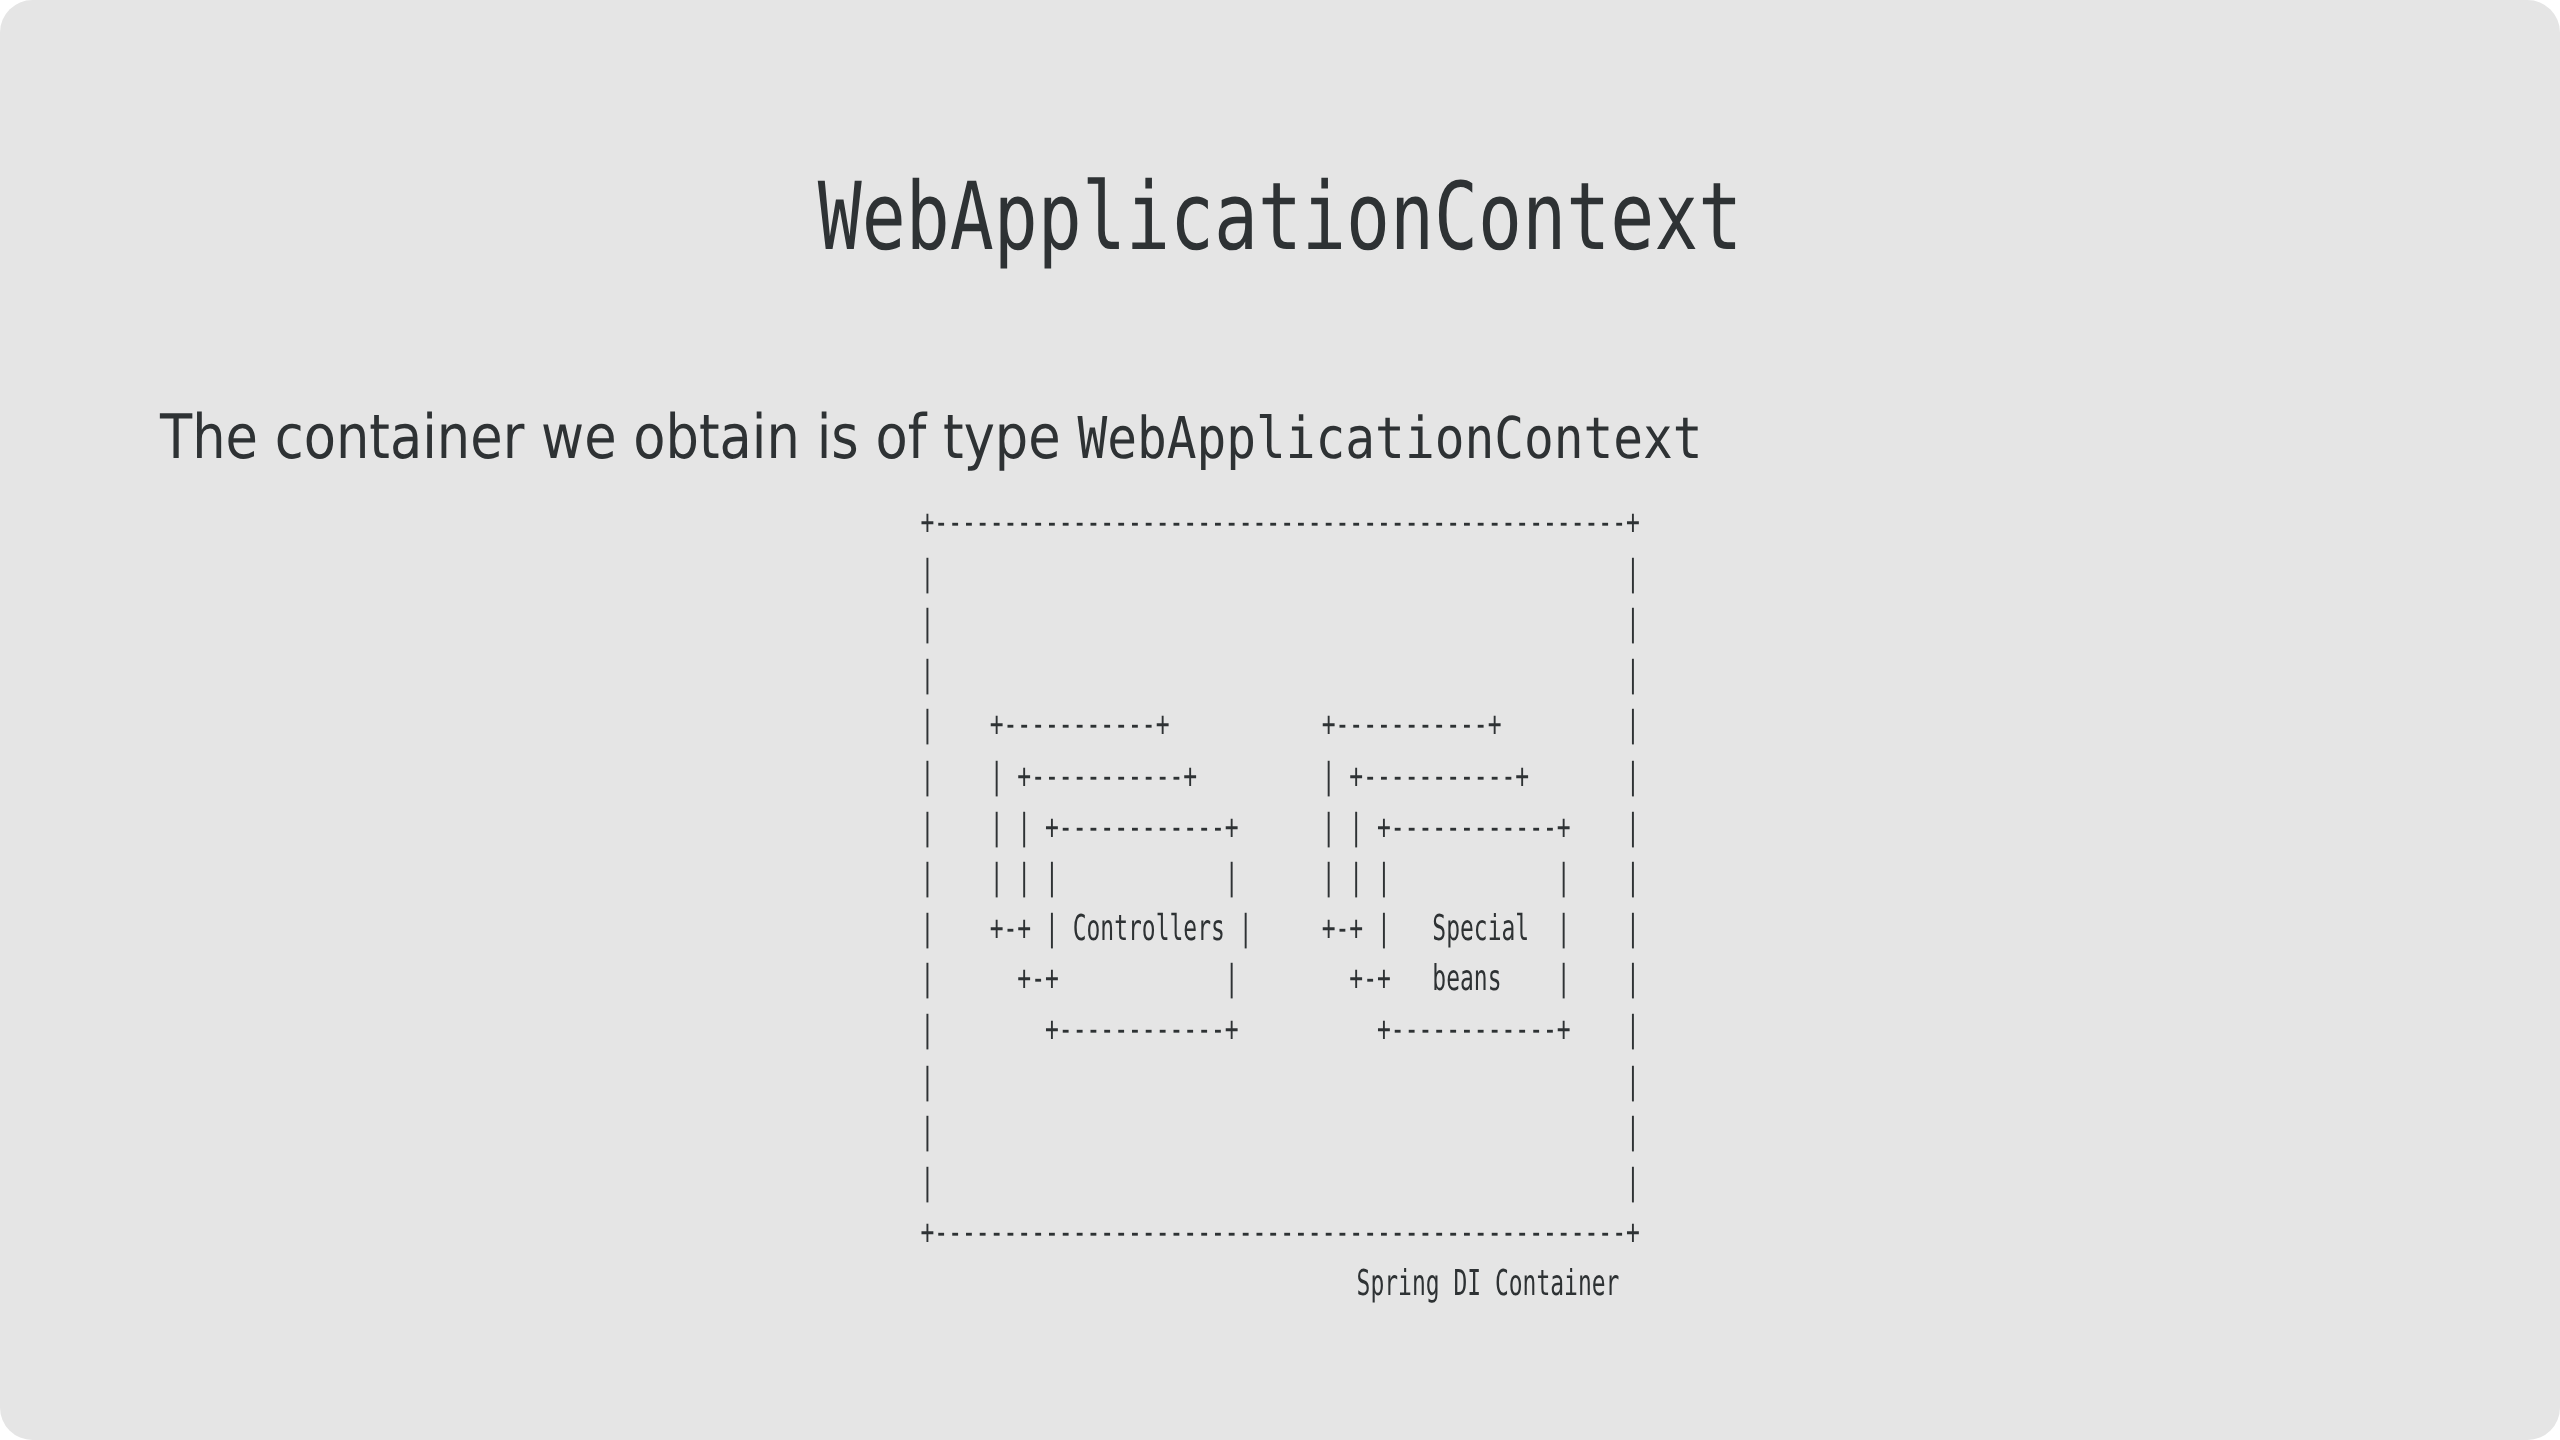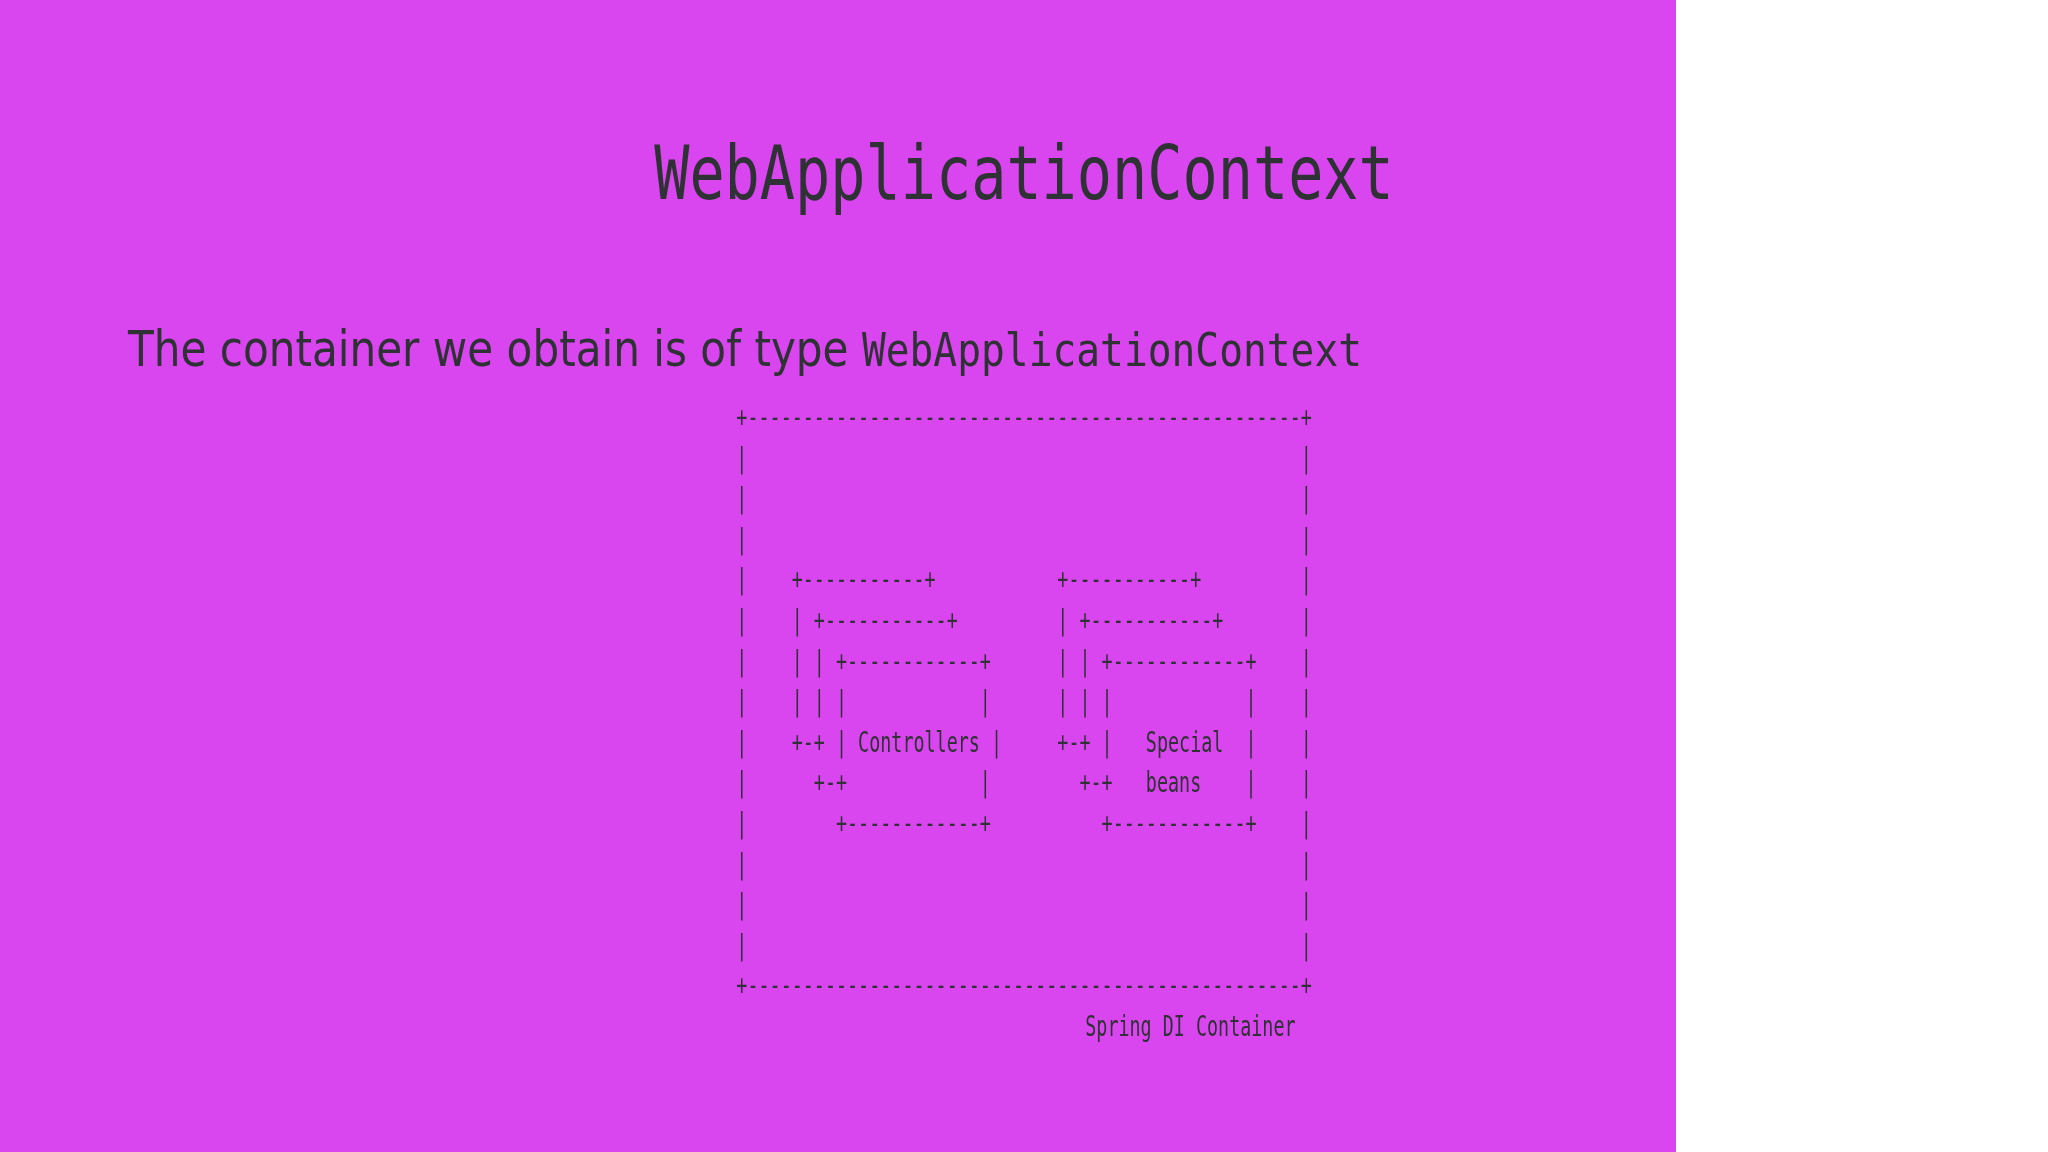--- a/index.html
+++ b/index.html
@@ -9,24 +9,25 @@
   body {
     width: 2048px;
     height: 1152px;
     background: #ffffff;
     font-family: "DejaVu Sans", sans-serif;
     overflow: hidden;
   }
 
   .slide {
     position: relative;
-    width: 1676px;
+    width: 2048px;
     height: 1152px;
-    background: #d946ef;
+    background: #e5e5e5;
     box-sizing: border-box;
+    border-radius: 26px;
   }
 
   
   .slide-title {
     position: absolute;
     top: 84px;
     left: 0;
     width: 2048px;
     text-align: center;
     font-family: "DejaVu Sans Mono", monospace;

